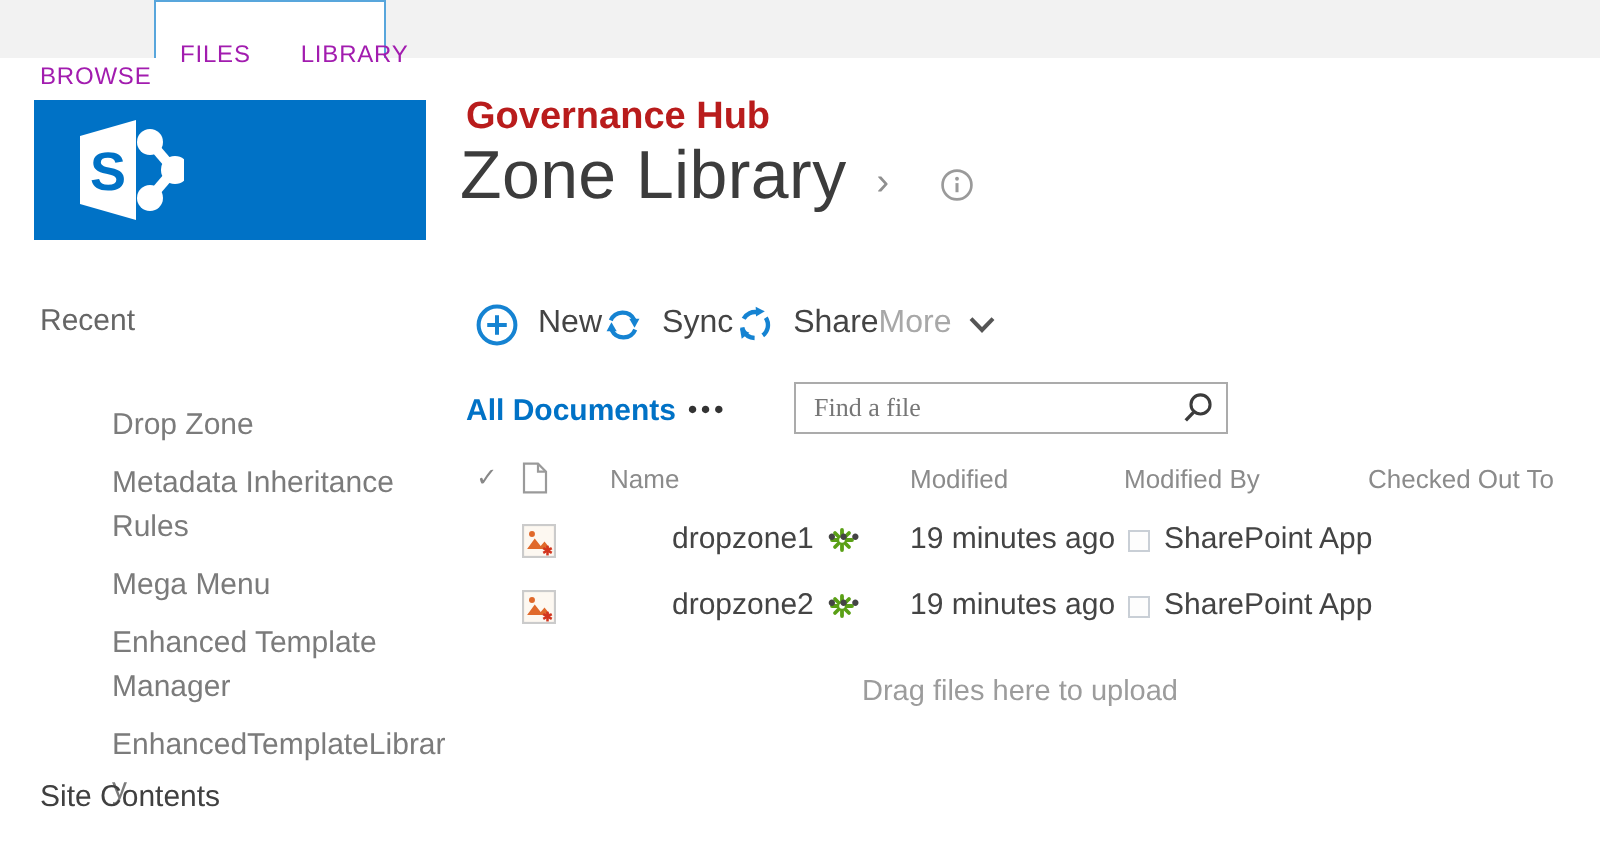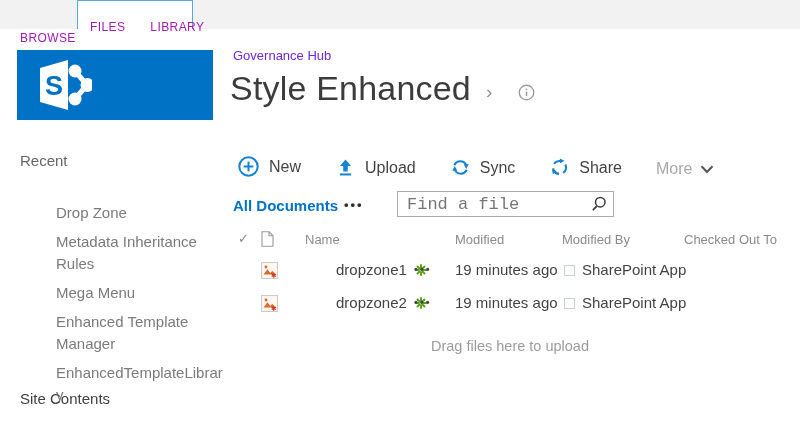--- a/index.html
+++ b/index.html
@@ -25,39 +25,39 @@
   .logo svg { margin-left:15px; }
 
   
   .nav-recent { position:absolute; left:20px; top:152px; font-size:15px; color:#666; }
   .nav-list { position:absolute; left:40px; top:186px; width:168px; margin:16px; padding:0; list-style:none; }
   .nav-list li { font-size:15px; color:#7b7b7b; line-height:22px; margin-bottom:7px;
                  overflow-wrap:anywhere; cursor:pointer; }
   .nav-sitecontents { position:absolute; left:20px; top:390px; font-size:15px; color:#404040; cursor:pointer; }
 
   
-  .site-link { position:absolute; left:233px; top:48px; font-size:13px; font-weight:400; color:#6d28d9; cursor:pointer; }
+  .site-link { position:absolute; left:233px; top:48px; font-size:19px; font-weight:700; color:#b91c1c; cursor:pointer; }
   .page-title { position:absolute; left:230px; top:69px; display:flex; align-items:center;
                 font-size:34px; font-weight:300; color:#3c3c3c; letter-spacing:.2px; }
   .title-sep { font-size:19px; color:#8f8f8f; margin:7px 13px 0 15px; }
   .title-info { margin:8px 0 0 11px; display:flex; cursor:pointer; }
 
   
-  .toolbar { position:absolute; left:237px; top:146px; height:32px; display:flex; align-items:flex-end; gap:34px; }
+  .toolbar { position:absolute; left:237px; top:146px; height:32px; display:flex; align-items:center; }
   .tb-btn { display:flex; align-items:center; gap:9px; font-size:16px; color:#444; cursor:pointer; white-space:nowrap; }
   .tb-more { display:flex; align-items:center; gap:8px; font-size:16px; color:#a8a8a8; cursor:pointer; }
 
   
   .view-current { position:absolute; left:233px; top:197px; font-size:15px; font-weight:700; color:#0072c6; cursor:pointer; }
   .view-ellipsis { position:absolute; left:344px; top:197px; font-size:13px; letter-spacing:2px;
                    color:#333; font-weight:700; cursor:pointer; }
   .searchbox { position:absolute; left:397px; top:191px; width:217px; height:26px;
                border:1px solid #ababab; display:flex; align-items:center; background:#fff; }
   .searchbox input { border:none; outline:none; flex:1; min-width:0; padding:0 4px 0 9px;
-                     font-size:17px; color:#3b82f6; font-family:Liberation Mono, monospace; background:transparent; }
+                     font-size:13px; color:#3b82f6; font-family:Liberation Serif, serif; background:transparent; }
   .searchbox input::placeholder { color:#767676; opacity:1; }
   .search-btn { width:28px; height:24px; display:flex; align-items:center; justify-content:center; cursor:pointer; }
 
   
   .table-head { position:absolute; left:0; top:232px; width:800px; height:20px;
                 font-size:13px; color:#8b8b8b; }
   .th { position:absolute; top:0; cursor:pointer; white-space:nowrap; }
   .th-check { left:238px; top:-1px; font-size:13px; color:#888; }
   .th-doc   { left:261px; top:-1px; }
   .th-name  { left:305px; }
@@ -107,50 +107,41 @@
   <li>Drop Zone</li>
   <li>Metadata Inheritance Rules</li>
   <li>Mega Menu</li>
   <li>Enhanced Template Manager</li>
   <li>EnhancedTemplateLibrary</li>
 </ul>
 <div class="nav-sitecontents">Site Contents</div>
 
 <div class="site-link">Governance Hub</div>
 <div class="page-title">
-  <span>Style Enhanced</span>
+  <span>Zone Library</span>
   <span class="title-sep">›</span>
   <span class="title-info">
     <svg width="19" height="19" viewBox="0 0 20 20">
       <circle cx="10" cy="10" r="7.6" fill="none" stroke="#9a9a9a" stroke-width="1.4"></circle>
       <circle cx="10" cy="6.7" r="1" fill="#9a9a9a"></circle>
       <line x1="10" y1="9" x2="10" y2="13.8" stroke="#9a9a9a" stroke-width="1.6"></line>
     </svg>
   </span>
 </div>
 
 <div class="toolbar">
   <div class="tb-btn">
     <span style="display:flex">
       <svg width="23" height="23" viewBox="0 0 24 24">
         <circle cx="12" cy="12" r="9.6" fill="none" stroke="#1583d2" stroke-width="2.1"></circle>
         <line x1="12" y1="6.9" x2="12" y2="17.1" stroke="#1583d2" stroke-width="2.1"></line>
         <line x1="6.9" y1="12" x2="17.1" y2="12" stroke="#1583d2" stroke-width="2.1"></line>
       </svg>
     </span>
     <span>New</span>
-  </div>
-  <div class="tb-btn">
-    <span style="display:flex">
-      <svg width="21" height="21" viewBox="0 0 24 24">
-        <path d="M12 2.8 L18.4 10.2 H14.6 V16.6 H9.4 V10.2 H5.6 Z" fill="#1583d2"></path>
-        <rect x="5.6" y="18.8" width="12.8" height="2.3" fill="#1583d2"></rect>
-      </svg>
-    </span>
-    <span>Upload</span>
   </div>
   <div class="tb-btn">
     <span style="display:flex">
       <svg width="21" height="21" viewBox="0 0 24 24">
         <path d="M5 9.4 A 7.4 7.4 0 0 1 18.4 9" fill="none" stroke="#1583d2" stroke-width="2.4"></path>
         <polygon points="15.6,8.4 21.4,8.4 18.6,13.6" fill="#1583d2"></polygon>
         <path d="M19 14.6 A 7.4 7.4 0 0 1 5.6 15" fill="none" stroke="#1583d2" stroke-width="2.4"></path>
         <polygon points="2.6,15.6 8.4,15.6 5.4,10.4" fill="#1583d2"></polygon>
       </svg>
     </span>

